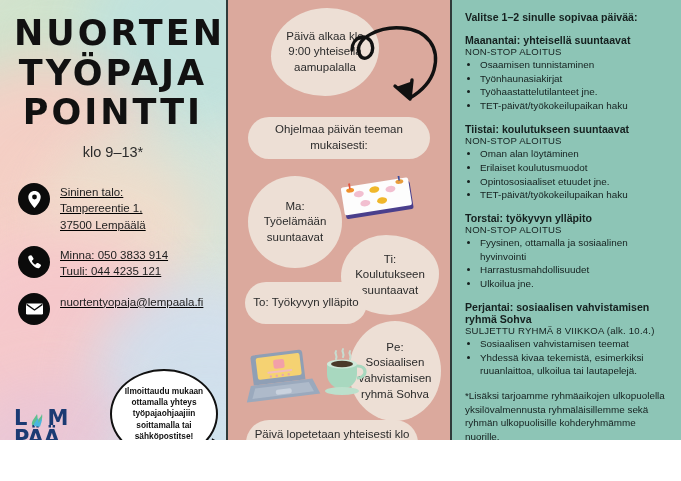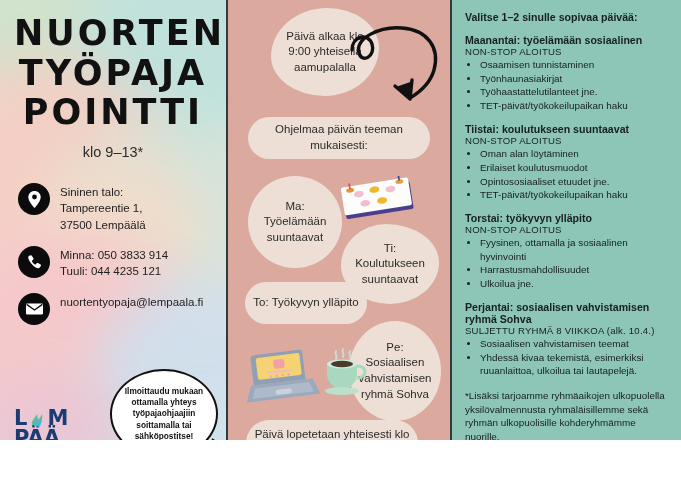--- a/index.html
+++ b/index.html
@@ -38,21 +38,21 @@
   .title .l1{font-size:35px;display:block;margin-top:2px;}
   .title .l2{font-size:35px;display:block;margin-top:4px;}
   .title .l3{font-size:35px;display:block;margin-top:4px;}
 
   .subtitle{
     text-align:center;color:#2b2b2b;font-size:14.5px;line-height:1.45;
     margin-top:11px;
   }
 
   .contacts{margin-top:20px;padding-left:4px;}
-  .crow{display:flex;align-items:flex-start;margin-bottom:13px;}
+  .crow{display:flex;align-items:flex-start;margin-bottom:13px;text-decoration:underline;}
   .cico{
     flex:0 0 32px;width:32px;height:32px;border-radius:50%;
     background:#0b0b0b;display:flex;align-items:center;justify-content:center;
     margin-right:10px;
   }
   .cico svg{display:block;}
   .ctext{font-size:11.5px;color:#1d1d1d;line-height:1.42;padding-top:1px;}
 
   .logo{position:absolute;left:14px;bottom:12px;width:74px;z-index:4;}
   .logo-row{display:flex;align-items:center;}
@@ -84,21 +84,21 @@
     box-sizing:border-box;
   }
   .blob{
     position:absolute;background:#eddfd5;color:#2b2b2b;
     display:flex;align-items:center;justify-content:center;text-align:center;
     font-size:11.5px;line-height:1.35;padding:6px 8px;box-sizing:border-box;
   }
   .b-start{left:43px;top:8px;width:108px;height:88px;border-radius:52% 48% 50% 50%/55% 45% 55% 45%;}
   .b-prog{left:20px;top:117px;width:182px;height:42px;border-radius:24px;}
   .b-ma{left:20px;top:176px;width:94px;height:92px;border-radius:50%;}
-  .b-ti{left:113px;top:224px;width:98px;height:80px;border-radius:46% 54% 50% 50%/52% 48% 52% 48%;}
+  .b-ti{left:113px;top:235px;width:98px;height:80px;border-radius:46% 54% 50% 50%/52% 48% 52% 48%;}
   .b-to{left:17px;top:282px;width:122px;height:42px;border-radius:24px;}
   .b-pe{left:121px;top:321px;width:92px;height:100px;border-radius:50%;}
   .b-end{left:18px;top:420px;width:172px;height:46px;border-radius:24px;}
 
   .arrow{position:absolute;left:118px;top:18px;width:104px;height:90px;}
 
   .boardgame{position:absolute;left:110px;top:176px;width:82px;height:48px;}
   .laptop{position:absolute;left:12px;top:348px;width:86px;height:58px;}
   .cup{position:absolute;left:88px;top:345px;width:54px;height:54px;}
 
@@ -265,21 +265,21 @@
         <ellipse cx="26" cy="46" rx="17" ry="4" fill="#bce0cc"></ellipse>
       </svg>
     </div>
 
     <div class="blob b-end">Päivä lopetetaan yhteisesti klo 13:00 päivän purkuun</div>
   </div>
 
   <div class="panel-right">
     <p class="r-lead">Valitse 1–2 sinulle sopivaa päivää:</p>
 
-    <p class="r-head">Maanantai: työelämään sosiaalinen</p>
+    <p class="r-head">Maanantai: yhteisellä suuntaavat</p>
     <p class="r-sub">NON-STOP ALOITUS</p>
     <ul class="r-list">
       <li>Osaamisen tunnistaminen</li>
       <li>Työnhaunasiakirjat</li>
       <li>Työhaastattelutilanteet jne.</li>
       <li>TET-päivät/työkokeilupaikan haku</li>
     </ul>
 
     <p class="r-head">Tiistai: koulutukseen suuntaavat</p>
     <p class="r-sub">NON-STOP ALOITUS</p>

